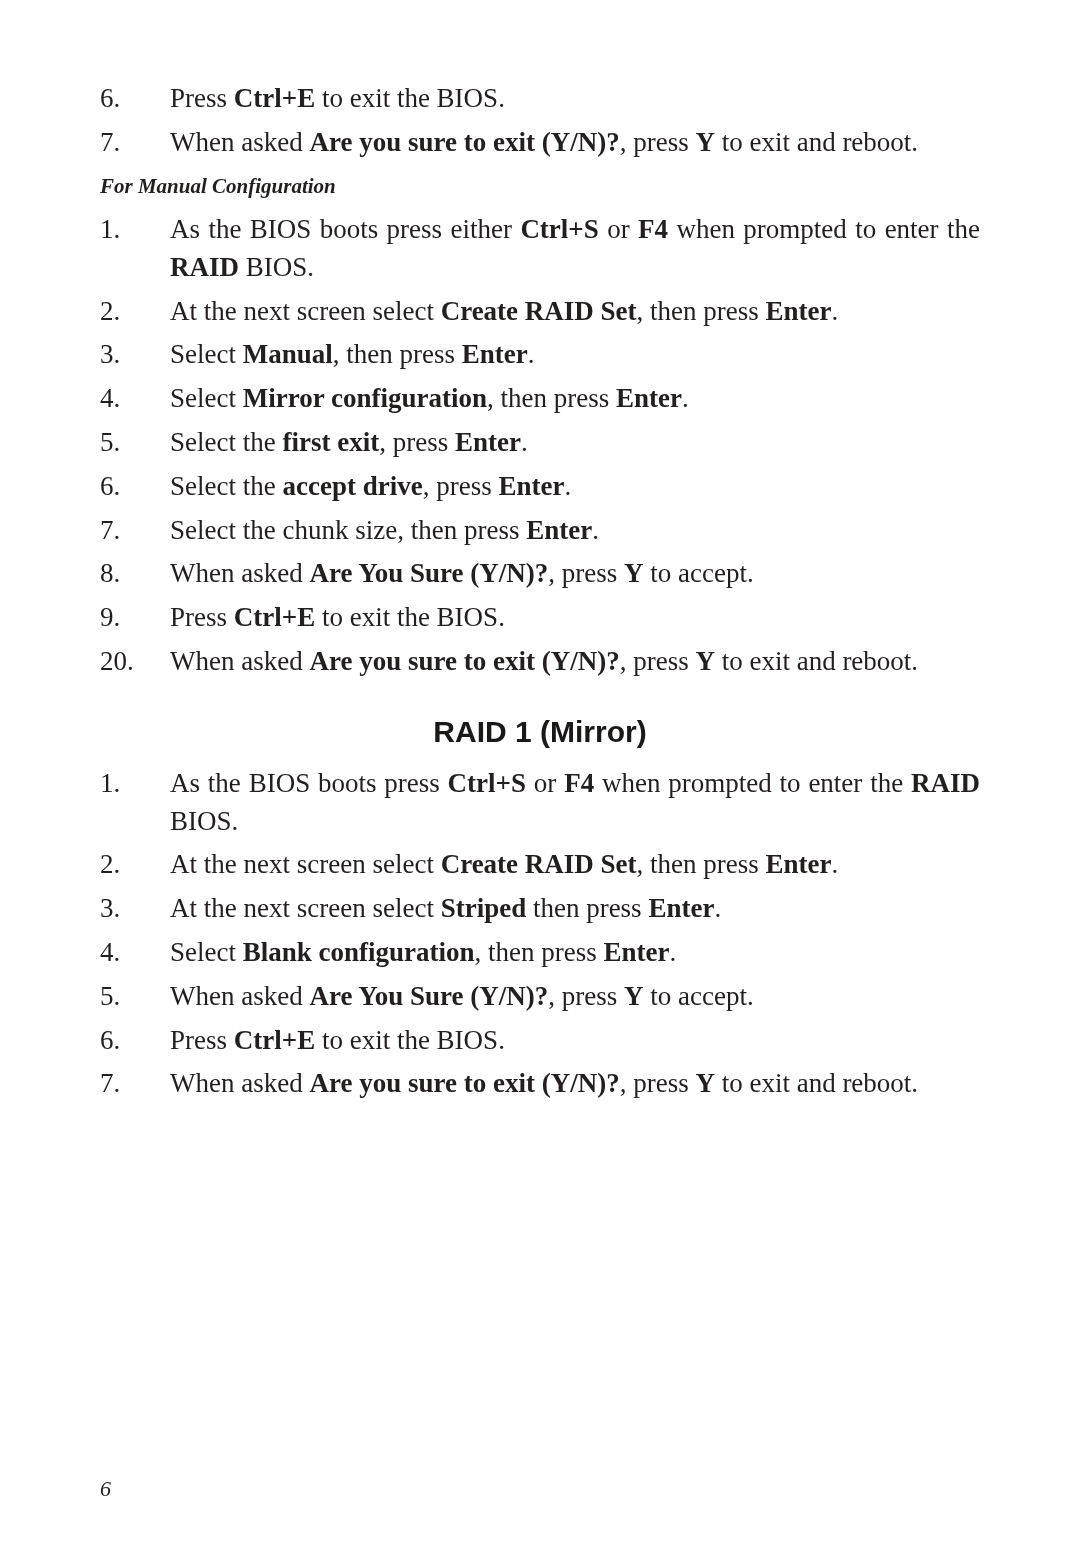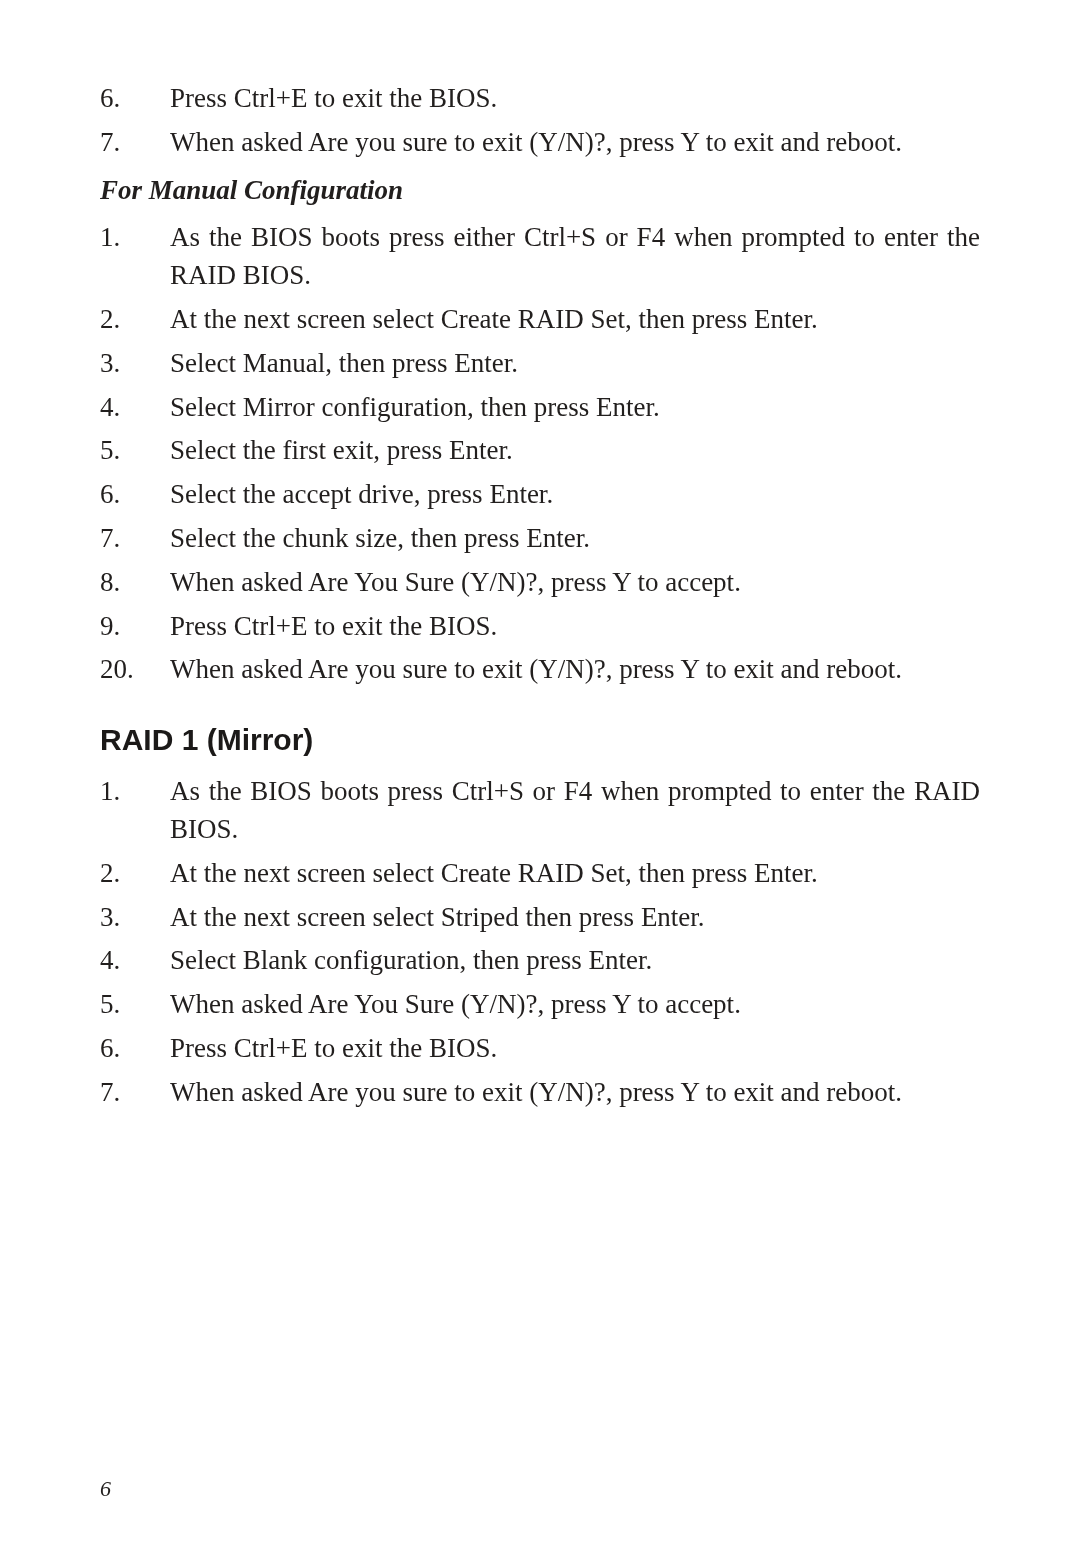--- a/index.html
+++ b/index.html
@@ -29,34 +29,35 @@
       width: 70px;
       flex-shrink: 0;
     }
     .txt {
       flex: 1;
       text-align: justify;
     }
     .subhead-italic {
       font-style: italic;
       font-weight: bold;
-      font-size: 27px;
+      font-size: 21px;
       margin-top: 10px;
       margin-bottom: 10px;
     }
     .section-heading {
       font-family: Arial, Helvetica, sans-serif;
       font-weight: bold;
       font-size: 30px;
       margin-top: 30px;
       margin-bottom: 12px;
       color: #1b1918;
+      text-align: center;
     }
     b {
-      font-weight: normal;
+      font-weight: bold;
     }
     .page-number {
       position: absolute;
       bottom: 40px;
       left: 100px;
       font-style: italic;
       font-size: 22px;
       font-family: Georgia, serif;
     }
   </style>

